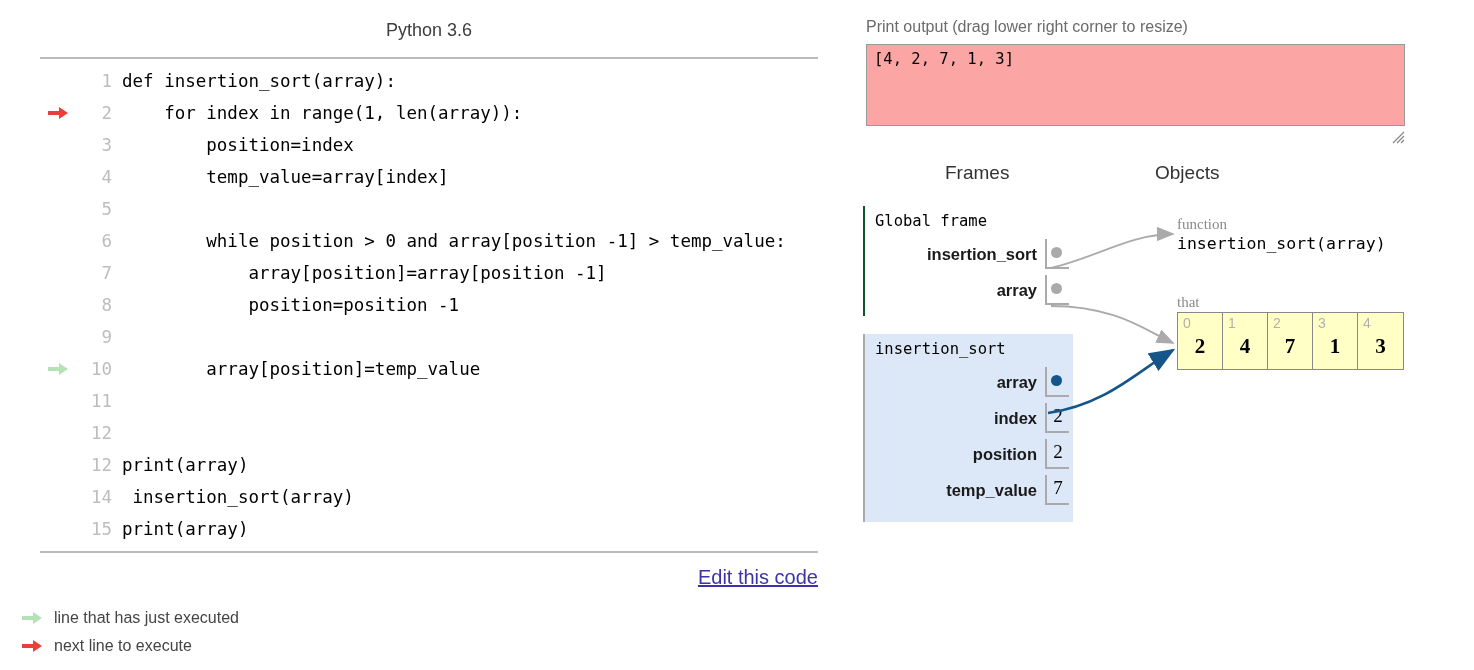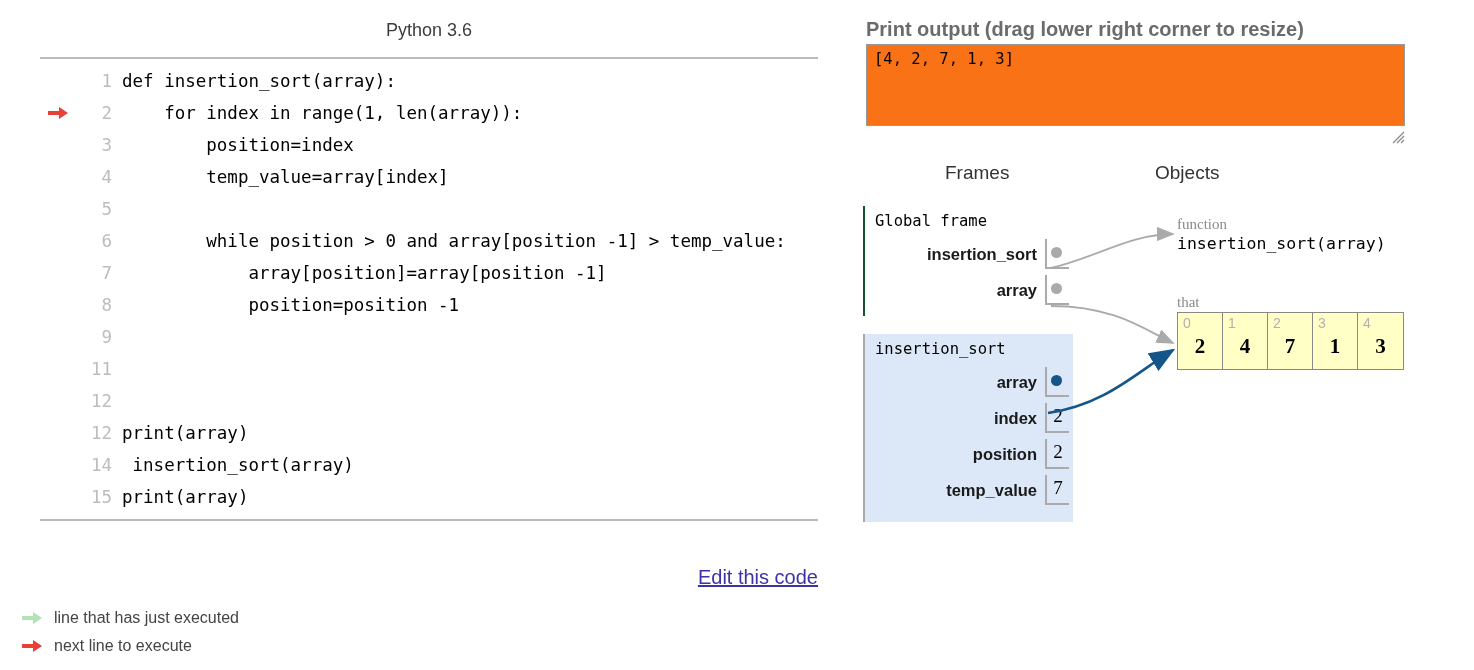--- a/index.html
+++ b/index.html
@@ -80,27 +80,27 @@
   #legend { position: absolute; left: 14px; top: 604px; }
   .legend-row { position: relative; height: 28px; line-height: 28px; padding-left: 40px; }
   .legend-row .arrow { top: 10px; left: 8px; }
   .legend-label { font-size: 16px; color: #444444; }
 
   
   #viz { position: absolute; left: 855px; top: 0; width: 619px; height: 670px; }
 
   #print-label {
     position: absolute; left: 11px; top: 18px;
-    font-size: 20px; color: #6b6b6b; font-weight: bold;
+    font-size: 16px; color: #6b6b6b;
   }
   #print-output {
     position: absolute; left: 11px; top: 44px;
     width: 539px; height: 82px;
     border: 1px solid #999999;
-    background: #f97316;
+    background: #fca5a5;
     padding: 5px 7px;
     font-family: "DejaVu Sans Mono", "Liberation Mono", monospace;
     font-size: 15.5px;
     color: #000000;
     white-space: pre;
     overflow: hidden;
   }
   #resize-grip {
     position: absolute; left: 536px; top: 130px;
     width: 14px; height: 14px;
@@ -209,20 +209,21 @@
     <div id="code-box">
         <div class="code-line"><span class="arrow-cell"></span><span class="lineno">1</span><span class="code-text">def insertion_sort(array):</span></div>
         <div class="code-line"><span class="arrow-cell"><span class="arrow arrow-red"><span class="shaft"></span><span class="head"></span></span></span><span class="lineno">2</span><span class="code-text">    for index in range(1, len(array)):</span></div>
         <div class="code-line"><span class="arrow-cell"></span><span class="lineno">3</span><span class="code-text">        position=index</span></div>
         <div class="code-line"><span class="arrow-cell"></span><span class="lineno">4</span><span class="code-text">        temp_value=array[index]</span></div>
         <div class="code-line"><span class="arrow-cell"></span><span class="lineno">5</span><span class="code-text"></span></div>
         <div class="code-line"><span class="arrow-cell"></span><span class="lineno">6</span><span class="code-text">        while position &gt; 0 and array[position -1] &gt; temp_value:</span></div>
         <div class="code-line"><span class="arrow-cell"></span><span class="lineno">7</span><span class="code-text">            array[position]=array[position -1]</span></div>
         <div class="code-line"><span class="arrow-cell"></span><span class="lineno">8</span><span class="code-text">            position=position -1</span></div>
         <div class="code-line"><span class="arrow-cell"></span><span class="lineno">9</span><span class="code-text"></span></div>
+        <div class="code-line"><span class="arrow-cell"><span class="arrow arrow-green"><span class="shaft"></span><span class="head"></span></span></span><span class="lineno">10</span><span class="code-text">        array[position]=temp_value</span></div>
         <div class="code-line"><span class="arrow-cell"></span><span class="lineno">11</span><span class="code-text"></span></div>
         <div class="code-line"><span class="arrow-cell"></span><span class="lineno">12</span></div>
         <div class="code-line"><span class="arrow-cell"></span><span class="lineno">12</span><span class="code-text">print(array)</span></div>
         <div class="code-line"><span class="arrow-cell"></span><span class="lineno">14</span><span class="code-text"> insertion_sort(array)</span></div>
         <div class="code-line"><span class="arrow-cell"></span><span class="lineno">15</span><span class="code-text">print(array)</span></div>
       </div>
 
     <div id="edit-link-wrap">
       <span id="edit-link">Edit this code</span>
     </div>

